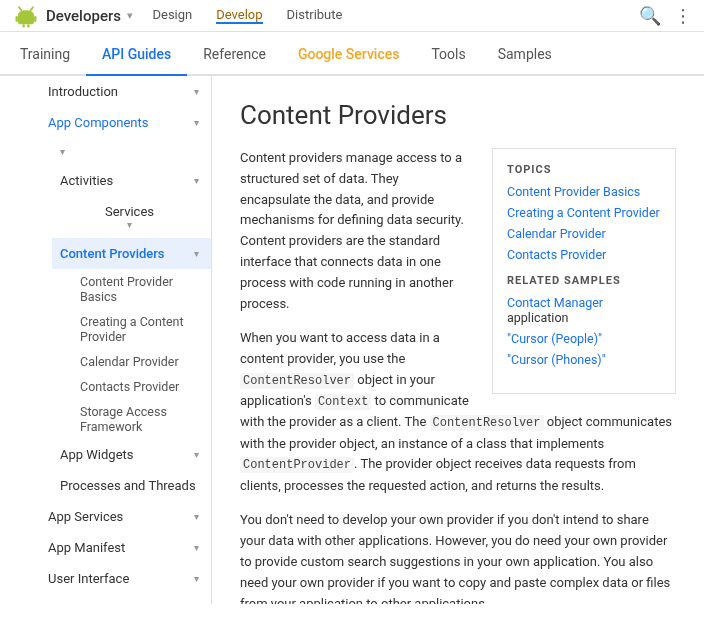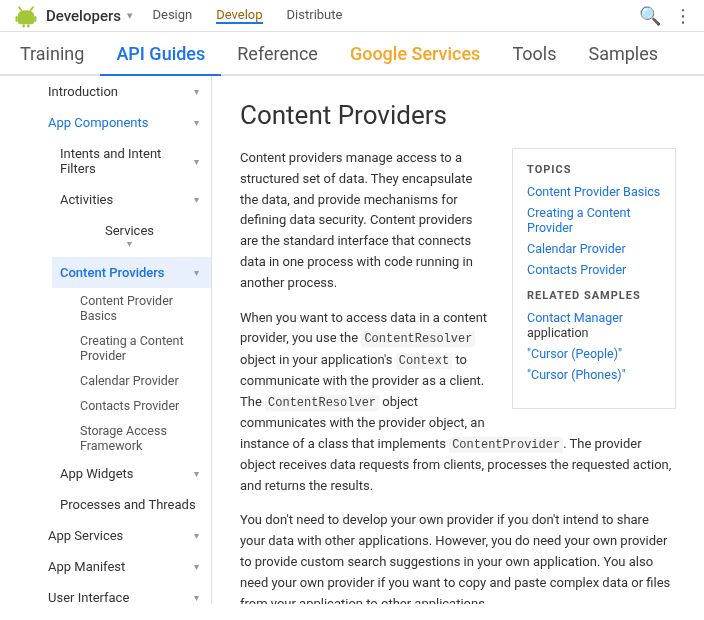--- a/index.html
+++ b/index.html
@@ -21,21 +21,21 @@
     .icon-btn { background: none; border: none; cursor: pointer; color: #555; font-size: 18px; }
 
     
     .secondary-nav {
       display: flex; align-items: center; height: 44px;
       border-bottom: 2px solid #e0e0e0;
       padding: 0 16px; gap: 0;
     }
     .sec-nav-item {
       padding: 0 16px; height: 44px; line-height: 44px;
-      font-size: 18px; color: #555; cursor: pointer; white-space: nowrap;
+      font-size: 14px; color: #555; cursor: pointer; white-space: nowrap;
       border-bottom: 2px solid transparent; margin-bottom: -2px;
     }
     .sec-nav-item:first-child { padding-left: 4px; }
     .sec-nav-item.active { color: #1a73e8; border-bottom: 2px solid #1a73e8; font-weight: 500; }
     .sec-nav-item.highlight { color: #f5a623; font-weight: 500; }
 
     
     .main-layout { display: flex; height: calc(100vh - 92px); overflow: hidden; margin-left: 36px; }
 
     
@@ -70,21 +70,21 @@
     }
     .content-area p { font-size: 13px; line-height: 1.6; color: #333; margin-bottom: 14px; }
     code, .code-inline {
       font-family: 'Courier New', monospace; font-size: 12px;
       background: #f5f5f5; padding: 1px 3px; border-radius: 2px; color: #444;
     }
     .link { color: #1a73e8; text-decoration: none; cursor: pointer; }
 
     
     .topics-box {
-      float: right; width: 164px; margin: 0 0 16px 20px;
+      float: right; width: 184px; margin: 0 0 16px 20px;
       border: 1px solid #e0e0e0; padding: 14px;
       font-size: 12.5px;
     }
     .topics-box h3 {
       font-size: 11px; font-weight: 700; letter-spacing: 1px;
       color: #555; margin-bottom: 8px; text-transform: uppercase;
     }
     .topics-box ul { list-style: none; margin-bottom: 12px; }
     .topics-box li { margin-bottom: 6px; }
     .topics-box a { color: #1a73e8; text-decoration: none; font-size: 12.5px; cursor: pointer; }
@@ -142,21 +142,20 @@
     </div>
 
     <div class="sidebar-item active-parent">
       <span class="sidebar-item-label">App Components</span>
       <span class="sidebar-chevron">▾</span>
     </div>
 
     <div class="sidebar-sub">
 
       <div class="sidebar-item" style="padding-left:8px;">
-        <span class="sidebar-item-label">Intents and Intent Filters</span>
         <span class="sidebar-chevron">▾</span>
       </div>
 
       <div class="sidebar-item" style="padding-left:8px;">
         <span class="sidebar-item-label">Activities</span>
         <span class="sidebar-chevron">▾</span>
       </div>
 
       <div class="sidebar-item" style="padding-left:8px;flex-direction:column;">
         <span class="sidebar-item-label">Services</span>

